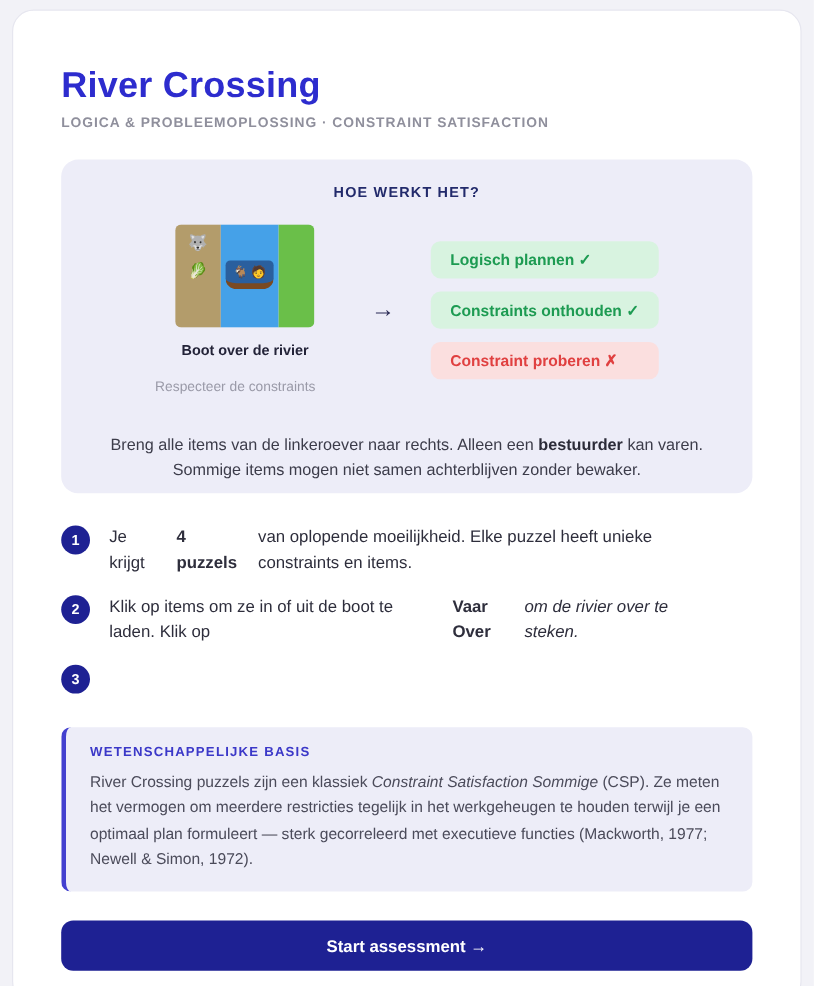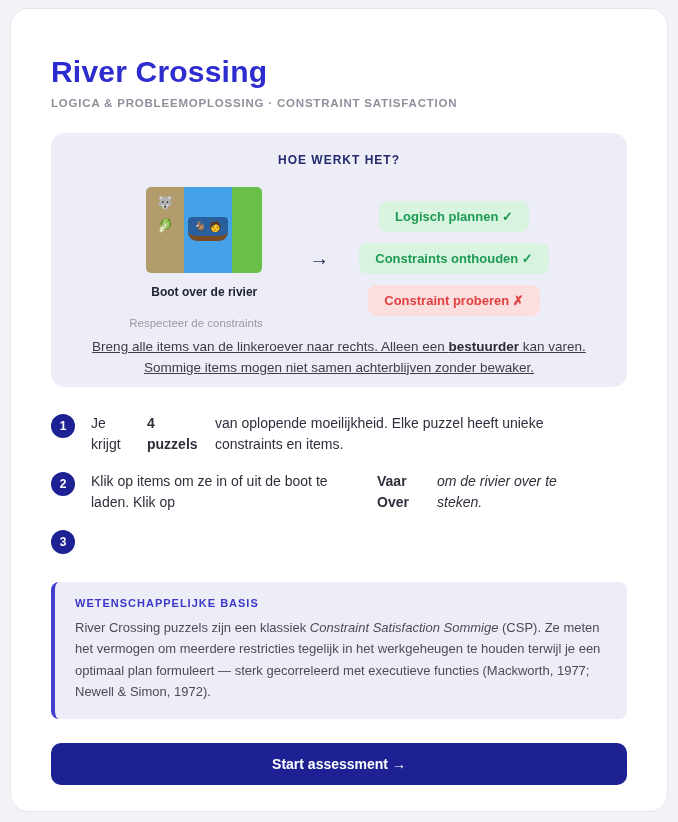--- a/index.html
+++ b/index.html
@@ -113,39 +113,37 @@
     text-align: left;
     color: #9a9aa8;
     font-size: 11.5px;
     margin-top: 18px;
   }
   .arrow-glyph { font-size: 20px; color: #2a2a55; }
   .pills {
     display: flex;
     flex-direction: column;
     gap: 11px;
-    align-items: center;
   }
   .pill {
     border-radius: 8px;
     padding: 8px 16px;
     font-weight: bold;
     font-size: 13px;
     white-space: nowrap;
   }
   .pill-good { background: #d8f3e0; color: #1d9b52; }
   .pill-bad  { background: #fbdfdf; color: #e04040; }
   .howdesc {
     text-align: center;
     color: #3c3c4a;
     font-size: 13.5px;
     line-height: 1.55;
-    margin: 8px auto 2px auto;
+    margin: 32px auto 2px auto;
     max-width: 560px;
-    text-decoration: underline;
   }
   .howdesc strong { color: #2b2b38; }
   .steps {
     list-style: none;
     margin: 26px 0 0 0;
     padding: 0;
     display: flex;
     flex-direction: column;
     gap: 16px;
   }

